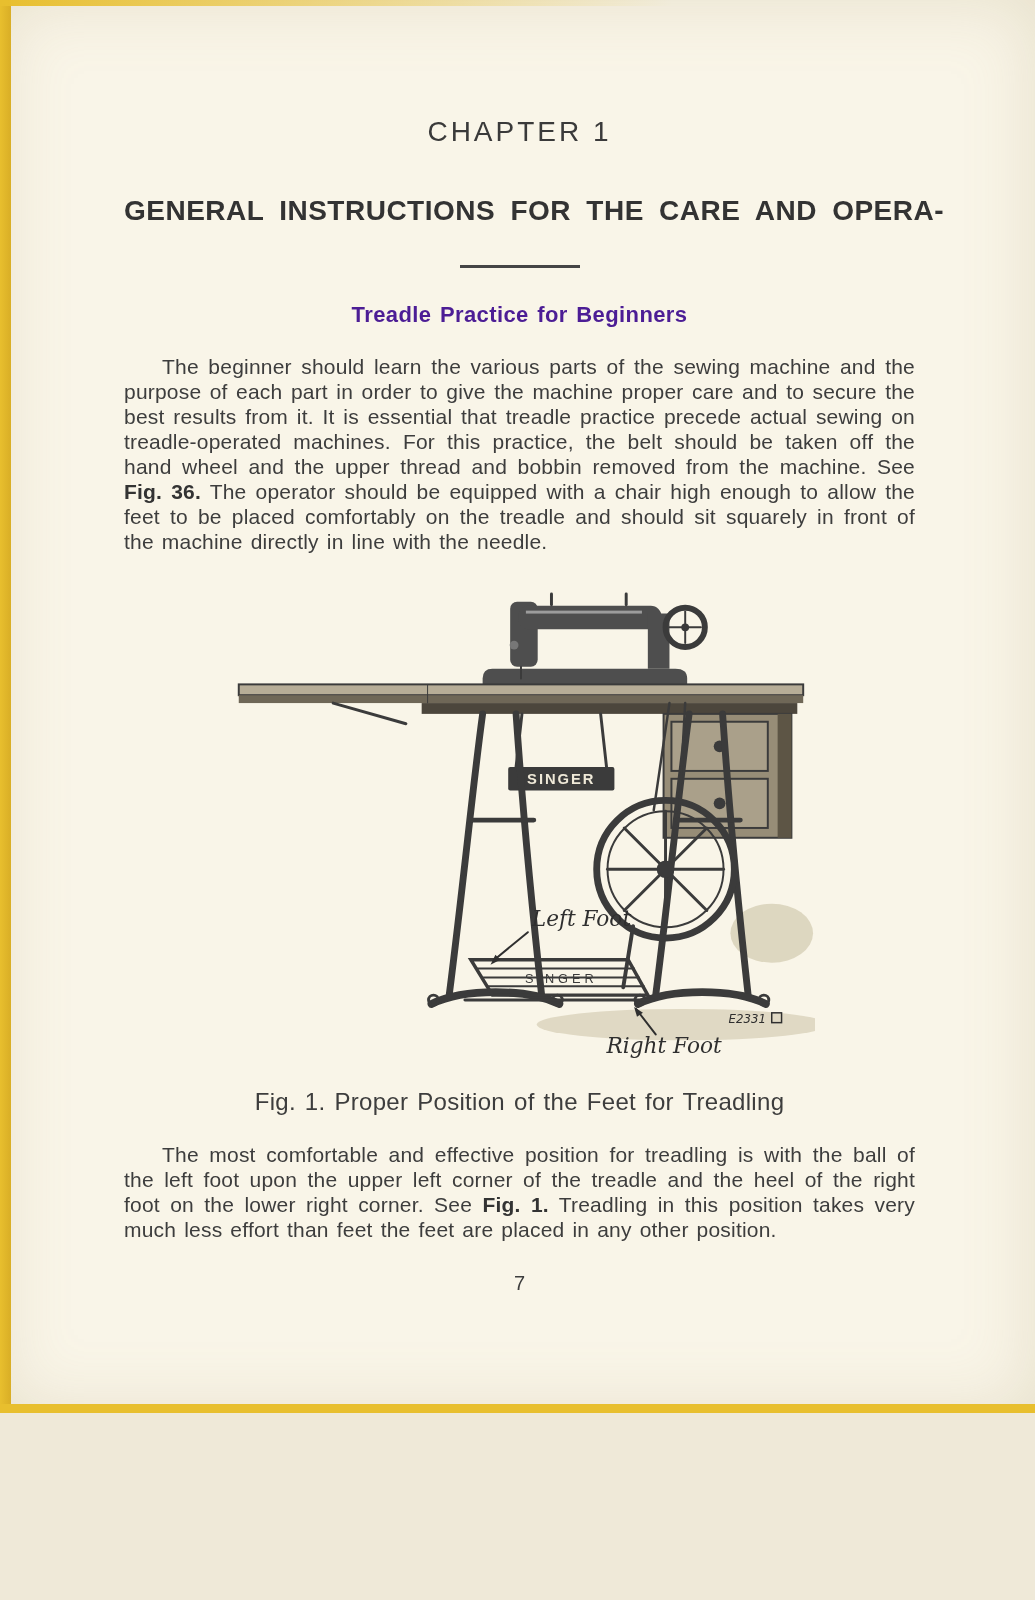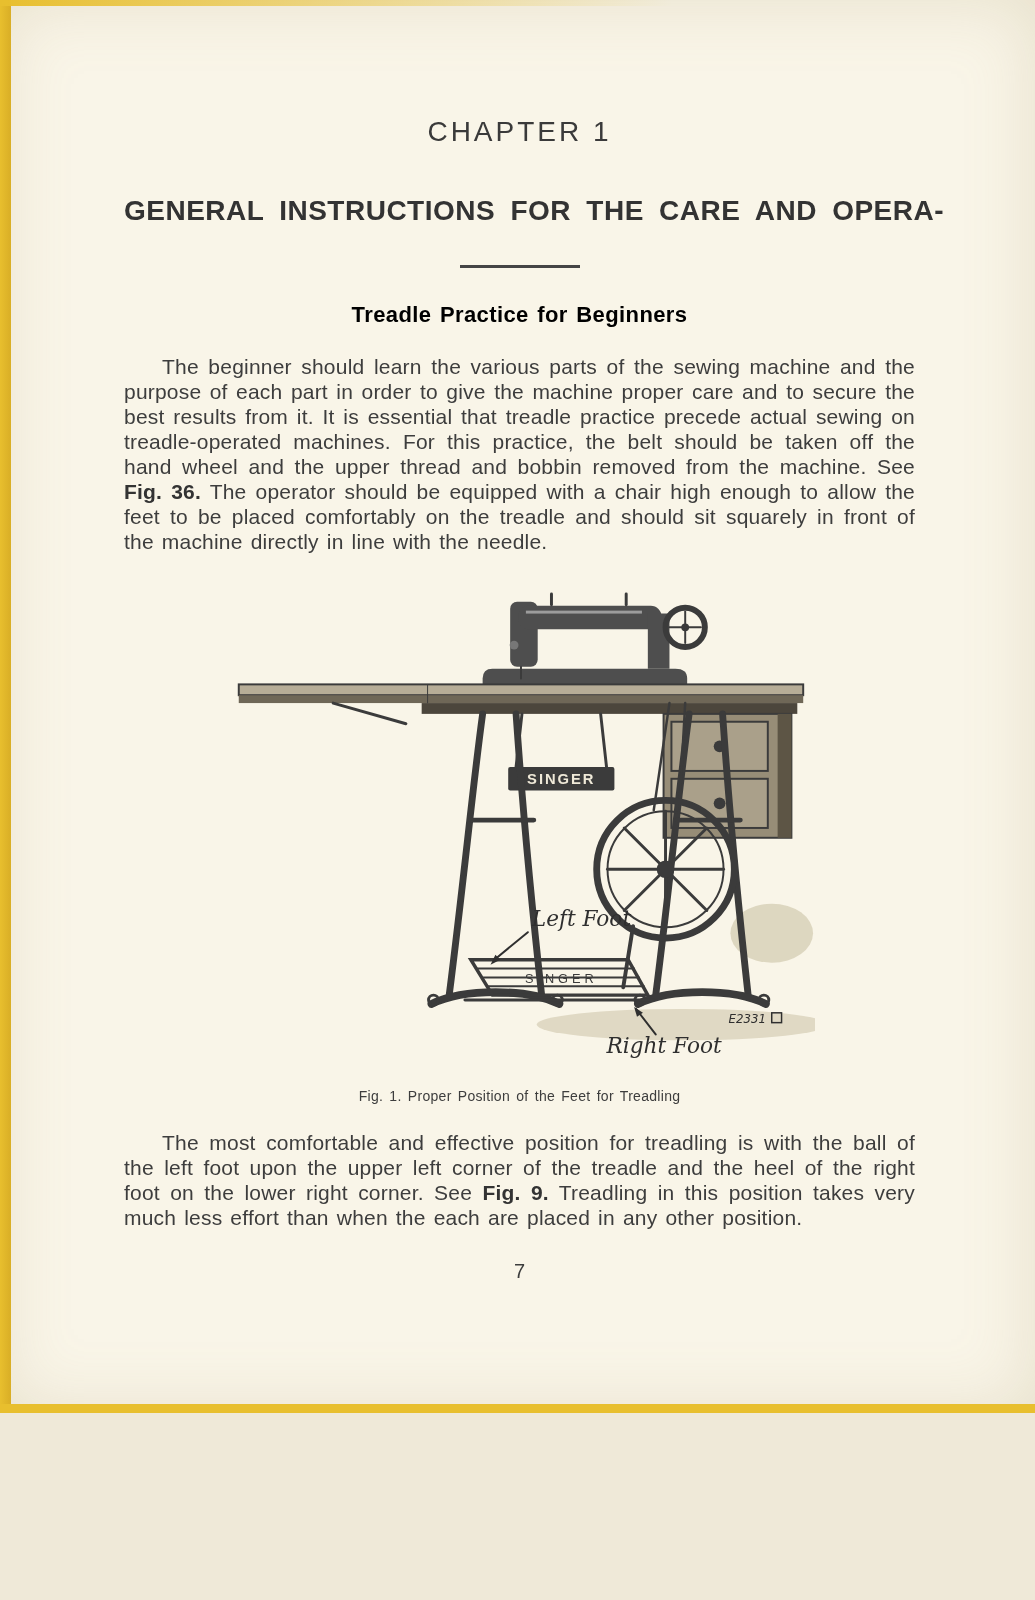--- a/index.html
+++ b/index.html
@@ -49,37 +49,37 @@
   }
   .page-title span { white-space: nowrap; }
   .rule {
     width: 120px; margin: 30px auto 0 auto;
     border-top: 3px solid #454545;
   }
   .section-heading {
     margin: 34px 0 0 0;
     font-size: 22px; font-weight: bold; letter-spacing: 0.4px;
     word-spacing: 2px;
-    text-align: center; color: #000000;
+    text-align: center; color: #4c1d95;
   }
   p.body-text {
     margin: 26px 0 0 0;
     font-size: 21px; line-height: 25px;
     text-align: justify; text-indent: 38px;
     letter-spacing: 0.2px; word-spacing: 2px;
     color: #3d3d3d;
   }
   p.body-text strong { font-weight: bold; color: #333; }
   figure.figure-block {
     margin: 20px auto 0 auto;
     text-align: center;
   }
   figcaption {
     margin-top: 8px;
-    font-size: 14px; letter-spacing: 0.3px; word-spacing: 2px;
+    font-size: 24px; letter-spacing: 0.3px; word-spacing: 2px;
     color: #3d3d3d; text-align: center;
   }
   .page-number {
     margin-top: 30px;
     font-size: 20px; text-align: center; color: #3d3d3d;
   }
 </style>
 </head>
 <body>
 
@@ -205,18 +205,18 @@
             <polygon points="416,440 425,446 419,450" fill="#2f2f2f"></polygon>
             <text x="512" y="456" font-size="12" font-style="italic" font-family="'DejaVu Sans', sans-serif">E2331</text>
             <rect x="556" y="446" width="10" height="10" fill="none" stroke="#2f2f2f" stroke-width="1.5"></rect>
           </g>
 
         </g>
       </svg>
       <figcaption>Fig. 1. Proper Position of the Feet for Treadling</figcaption>
     </figure>
 
-    <p class="body-text"><span>The most comfortable and effective position for treadling is with the ball of the left foot upon the upper left corner of the treadle and the heel of the right foot on the lower right corner. See </span><strong>Fig. 9.</strong><span> Treadling in this position takes very much less effort than when the each are placed in any other position.</span></p>
+    <p class="body-text"><span>The most comfortable and effective position for treadling is with the ball of the left foot upon the upper left corner of the treadle and the heel of the right foot on the lower right corner. See </span><strong>Fig. 1.</strong><span> Treadling in this position takes very much less effort than feet the feet are placed in any other position.</span></p>
 
     <div class="page-number">7</div>
 
   </div>
 </div>
 
 </body></html>

